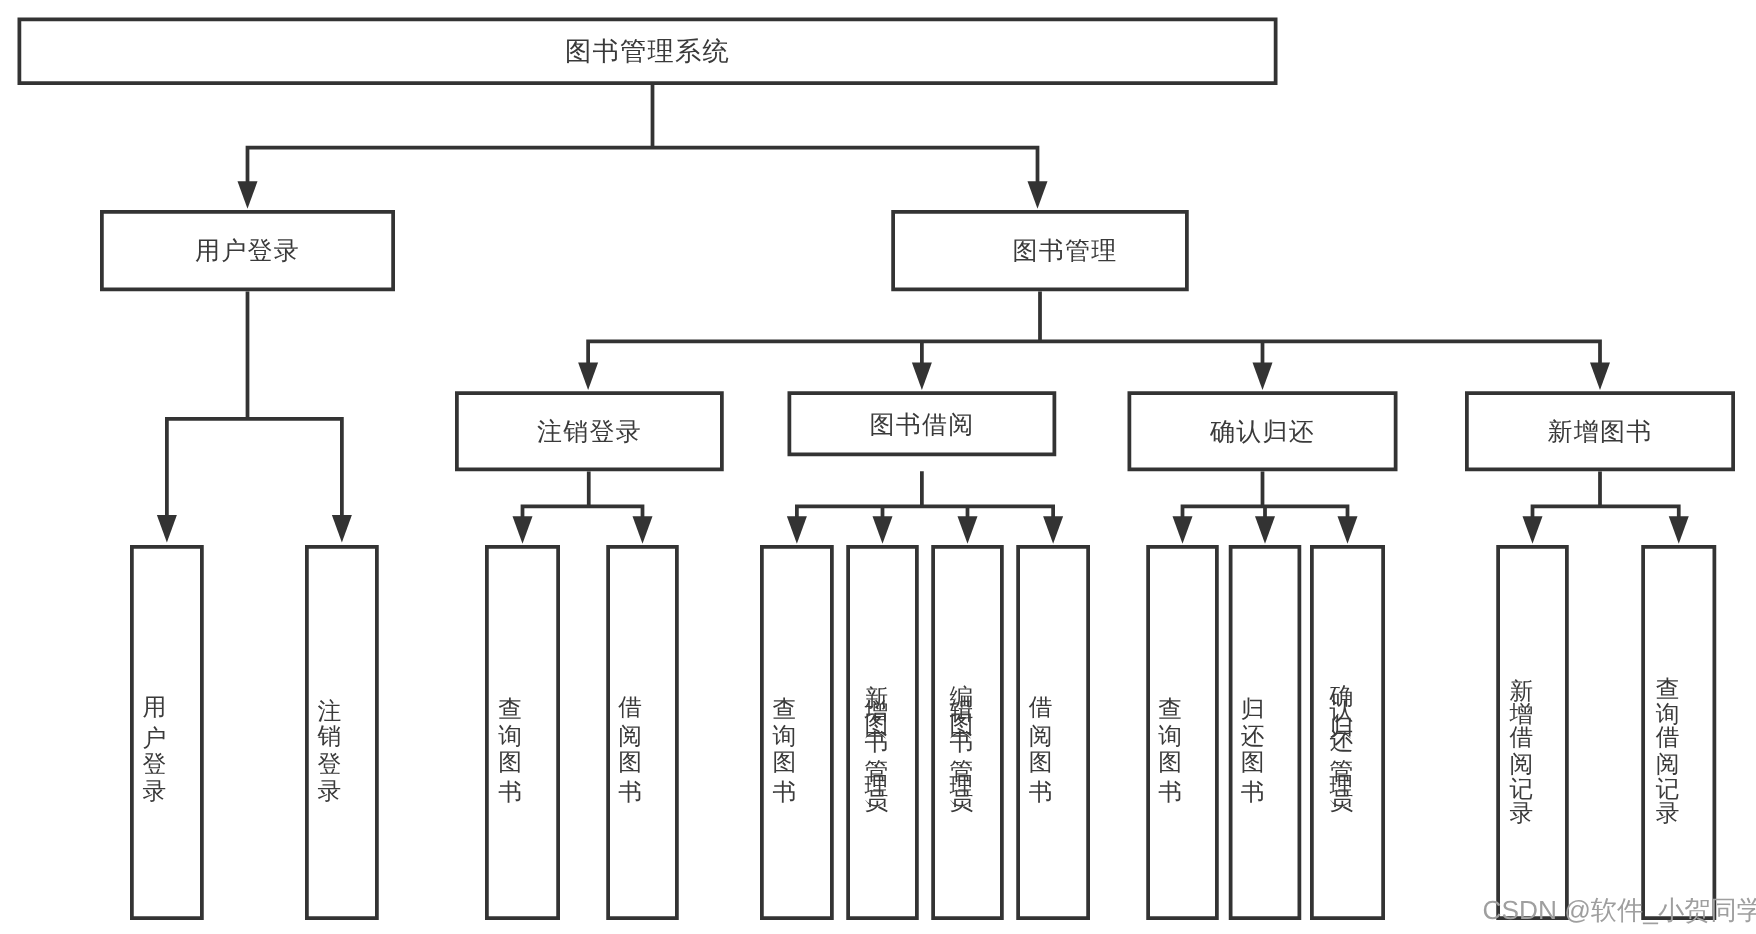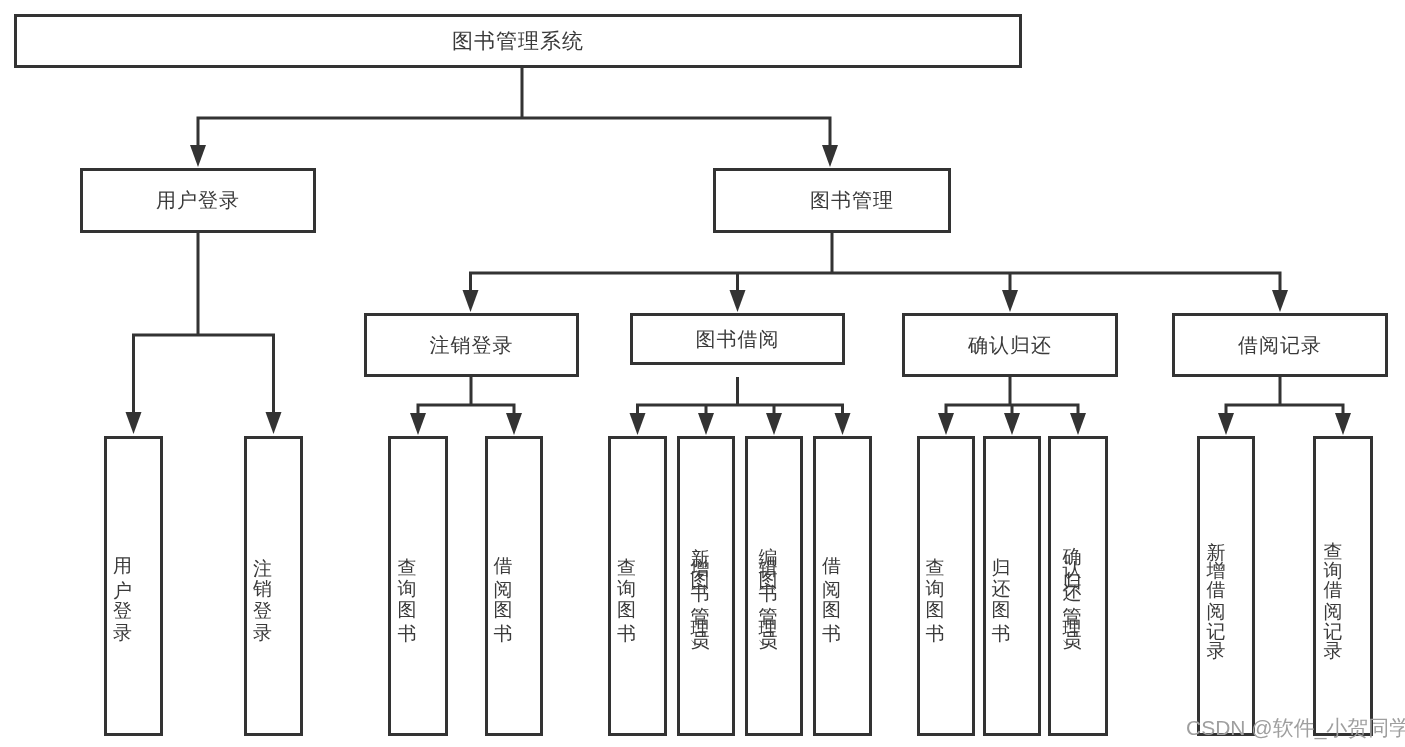--- a/index.html
+++ b/index.html
@@ -118,21 +118,21 @@
   </svg>
 
   <div class="node h root" style="left:14px; top:14px; width:1008px; height:54px;">图书管理系统</div>
 
   <div class="node h" style="left:80px; top:168px; width:236px; height:65px;">用户登录</div>
   <div class="node h" style="left:713px; top:168px; width:238px; height:65px;padding-left:40px;">图书管理</div>
 
   <div class="node h" style="left:364px; top:313px; width:215px; height:64px;">注销登录</div>
   <div class="node h" style="left:630px; top:313px; width:215px; height:52px;">图书借阅</div>
   <div class="node h" style="left:902px; top:313px; width:216px; height:64px;">确认归还</div>
-  <div class="node h" style="left:1172px; top:313px; width:216px; height:64px;">借阅记录</div>
+  <div class="node h" style="left:1172px; top:313px; width:216px; height:64px;">新增图书</div>
 
   <div class="node leaf ls4" style="left:104px; width:59px;">用户登录</div>
   <div class="node leaf ls4" style="left:244px; width:59px;">注销登录</div>
 
   <div class="node leaf ls4" style="left:388px; width:60px;">查询图书</div>
   <div class="node leaf ls4" style="left:485px; width:58px;">借阅图书</div>
 
   <div class="node leaf ls4" style="left:608px; width:59px;">查询图书</div>
   <div class="node leaf ls9" style="left:677px; width:58px;">新增图书（管理员）</div>
   <div class="node leaf ls9" style="left:745px; width:58px;">编辑图书（管理员）</div>

